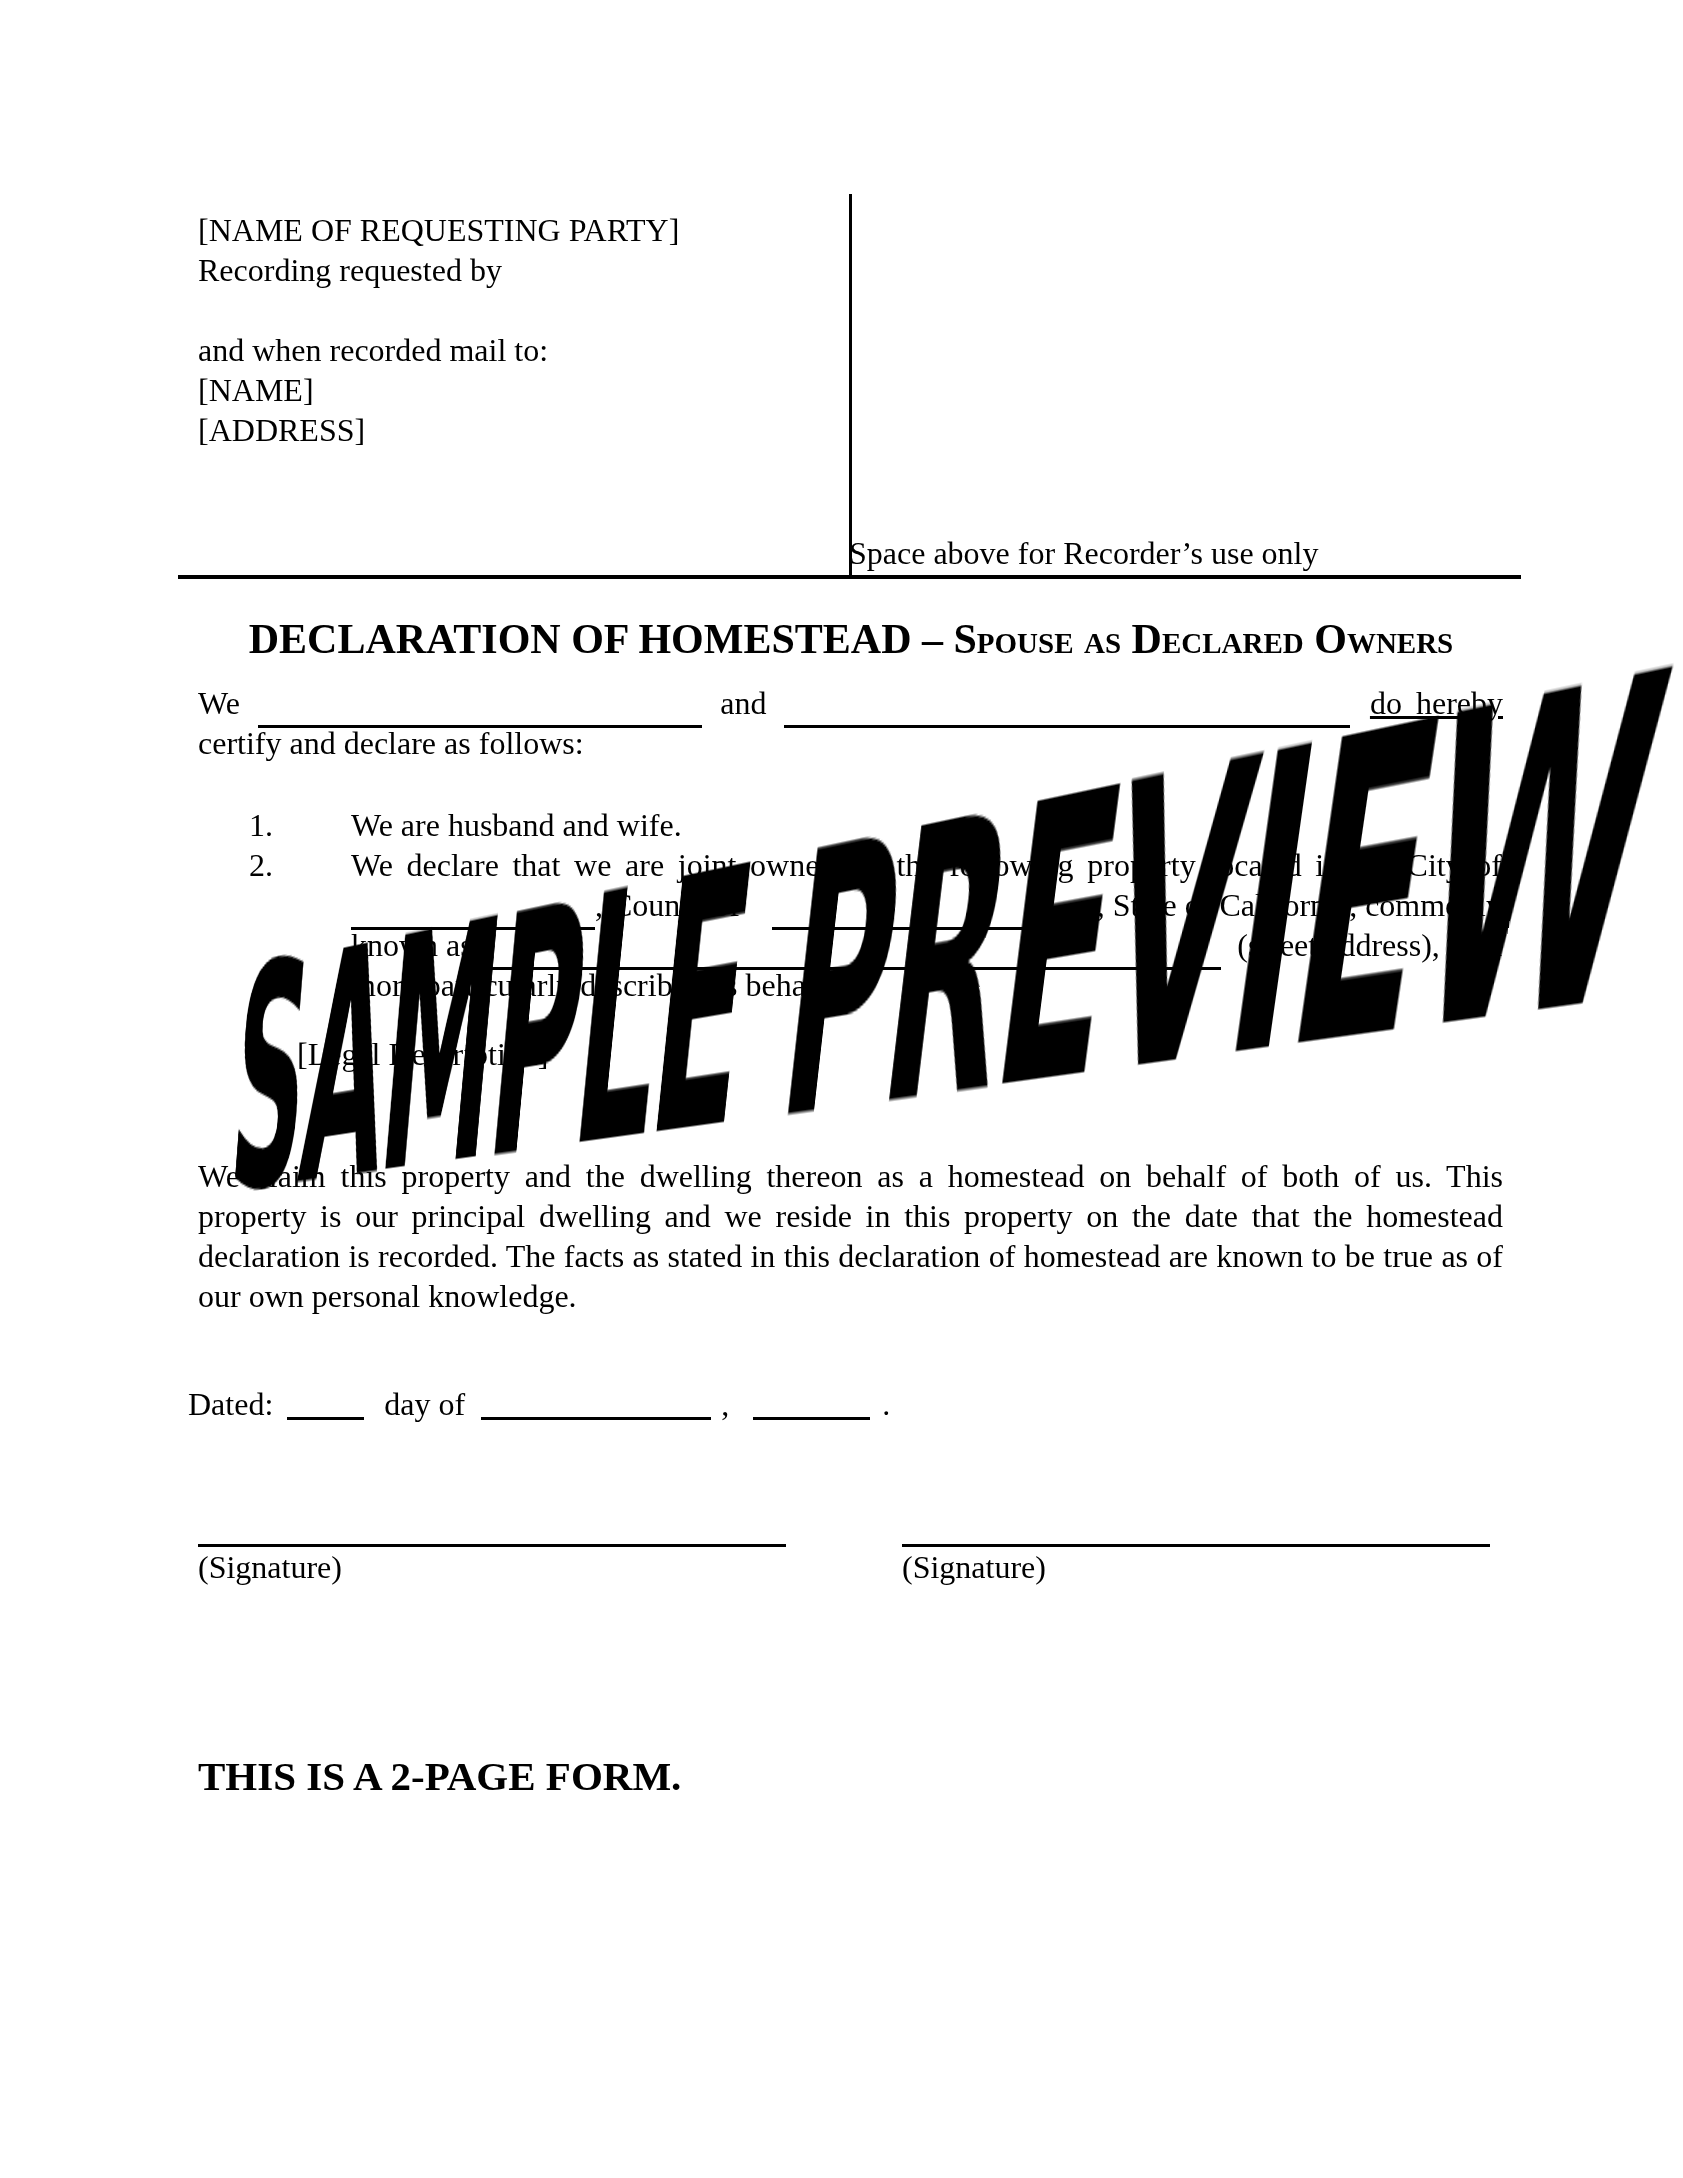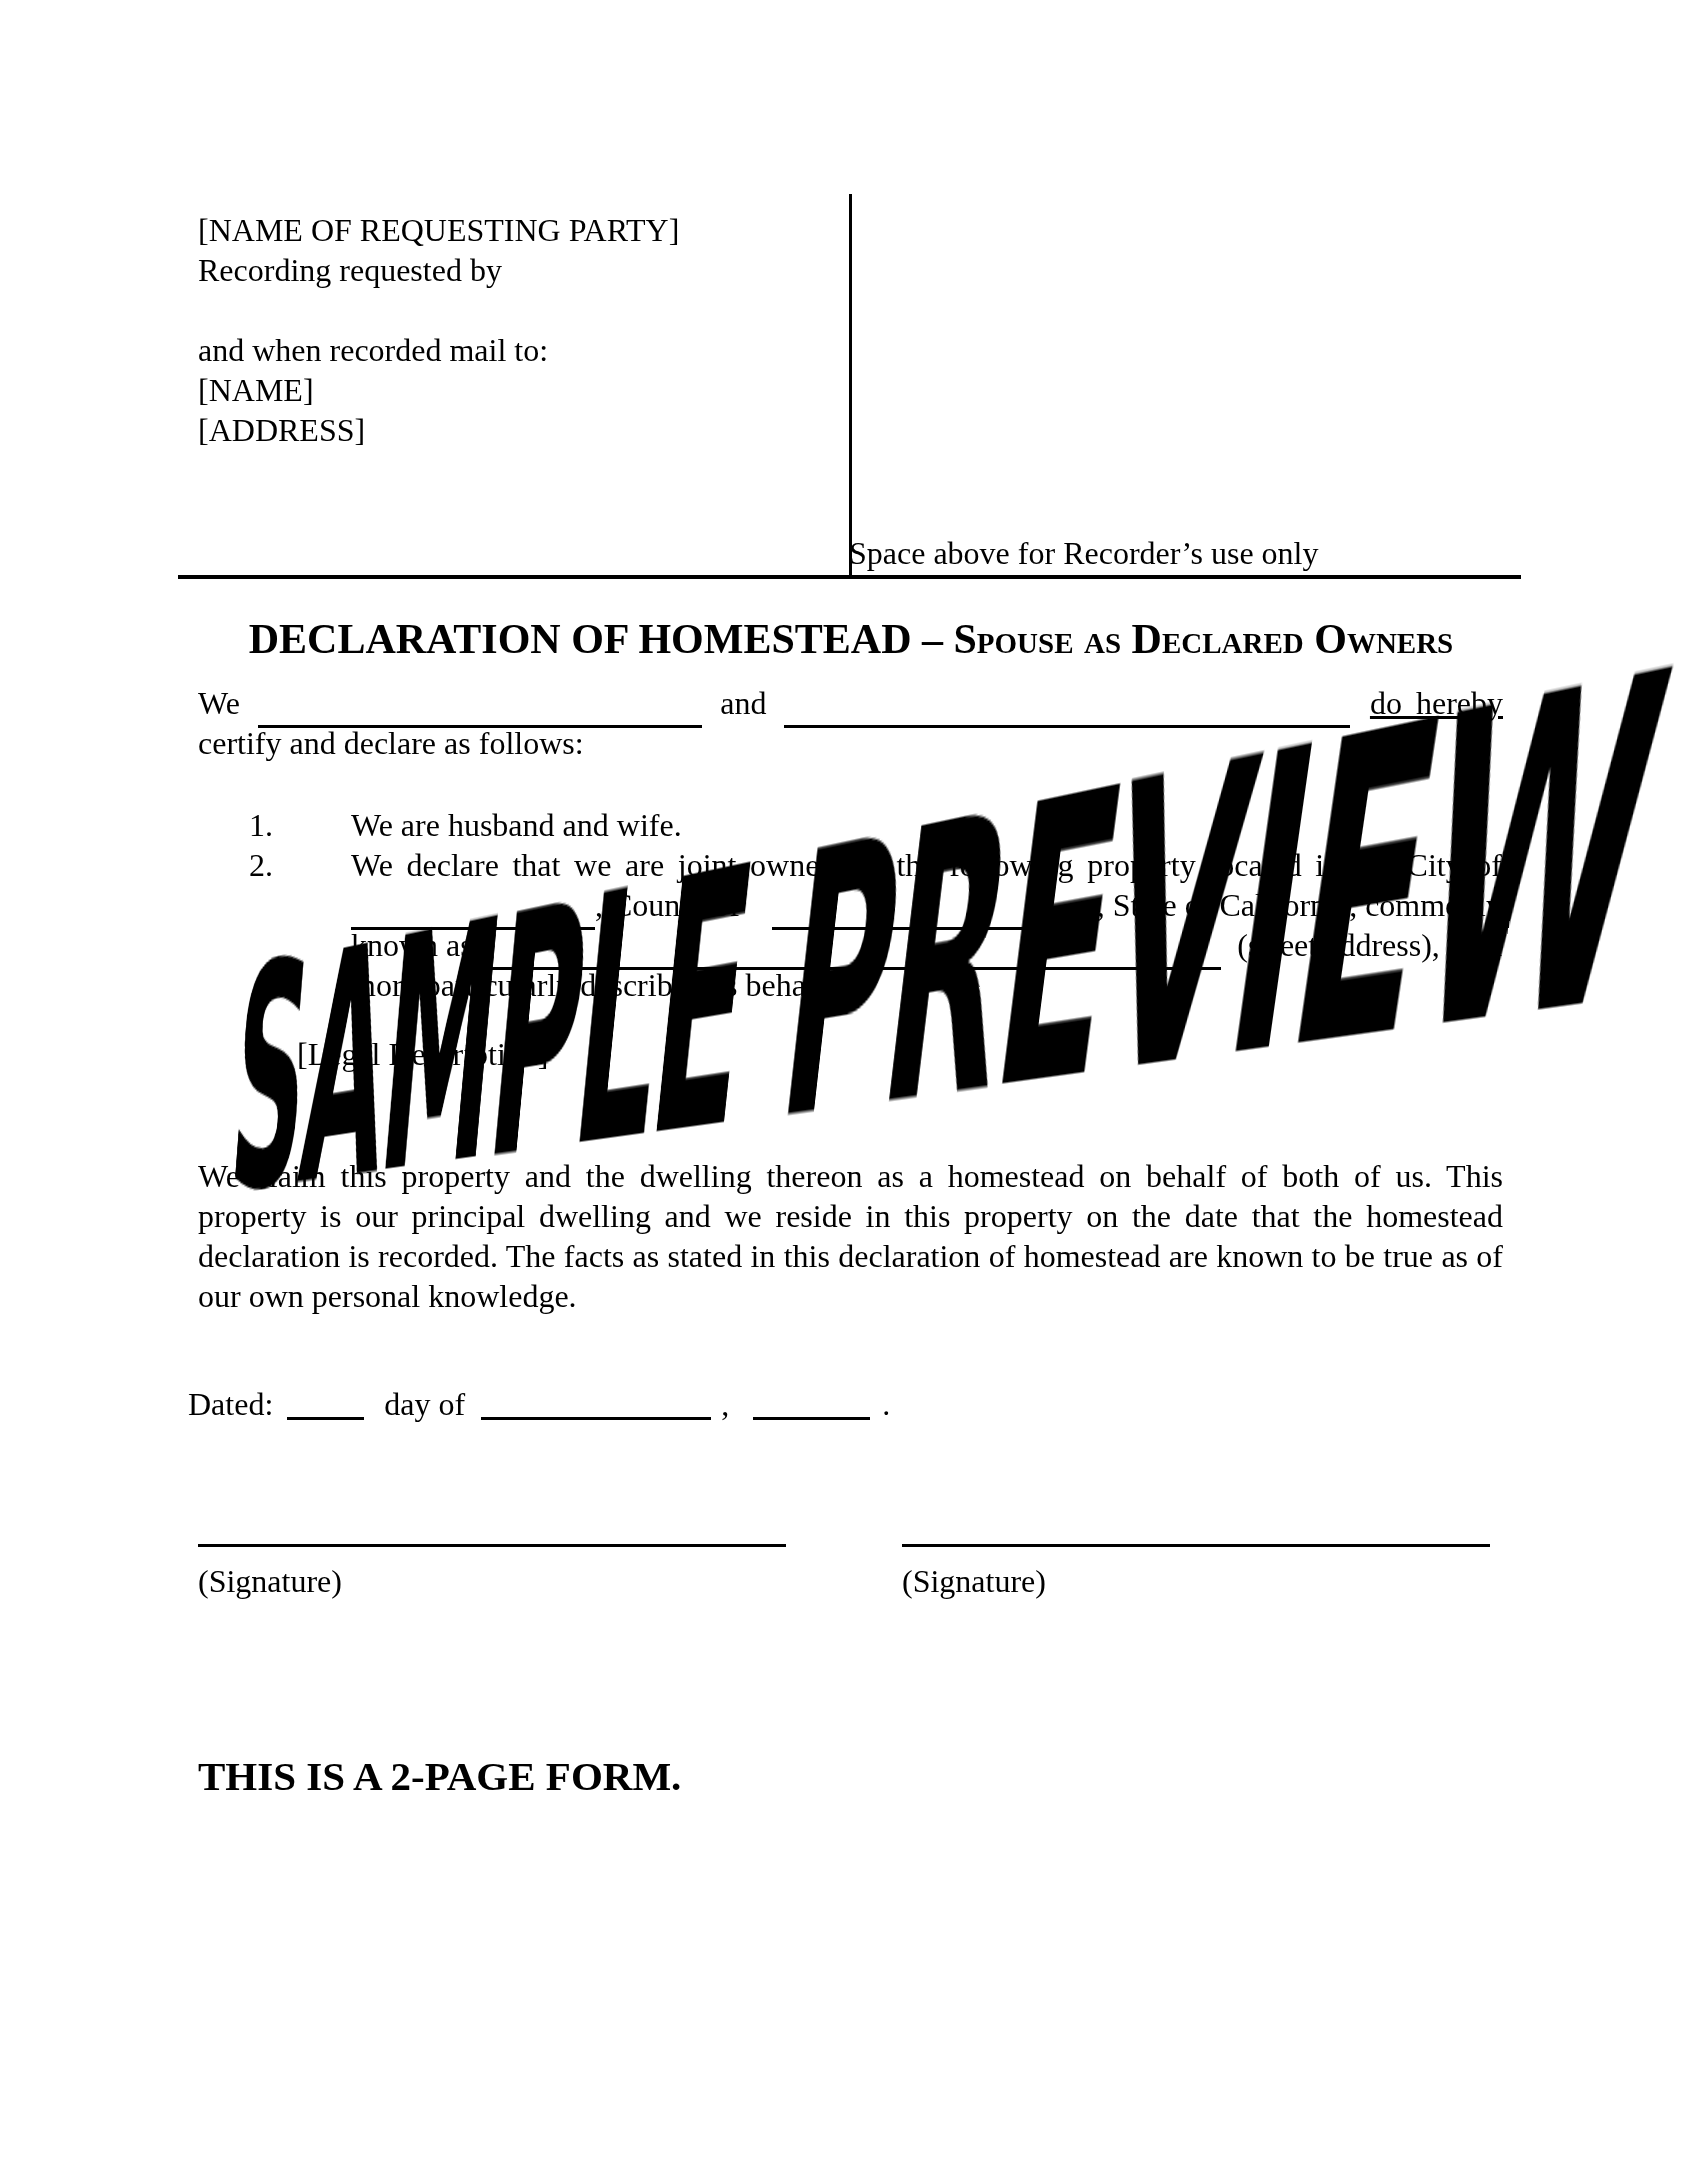--- a/index.html
+++ b/index.html
@@ -51,21 +51,21 @@
   .dated { left:188px; top:1384px; width:1305px; white-space:nowrap; }
   .b78  { width:77px;  margin:0 12px 0 6px; }
   .b232 { width:230px; margin:0 2px 0 8px; }
   .b118 { width:117px; margin:0 4px 0 16px; }
 
   
   .sig { top:1544px; width:588px; }
   .sig-left { left:198px; }
   .sig-right { left:902px; }
   .sig-line { height:3px; background:#000; }
-  .sig-label { margin-top:14px; }
+  .sig-label { }
 
   
   .footer { left:198px; top:1752px; font-weight:bold; font-size:41px; line-height:48px; }
 
   
   .watermark {
     left:223px; top:1069px; height:168px;
     font-family:"DejaVu Sans", sans-serif; font-weight:bold;
     font-size:168px; line-height:1; letter-spacing:-0.02em; white-space:nowrap;
     color:#000; z-index:5;

